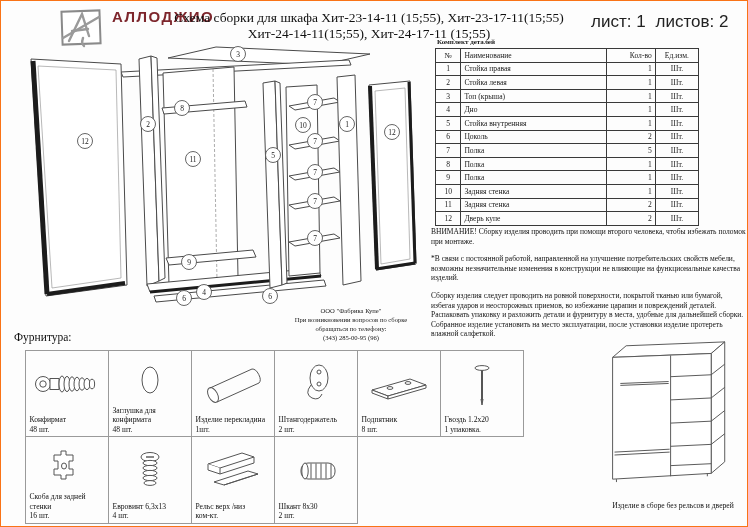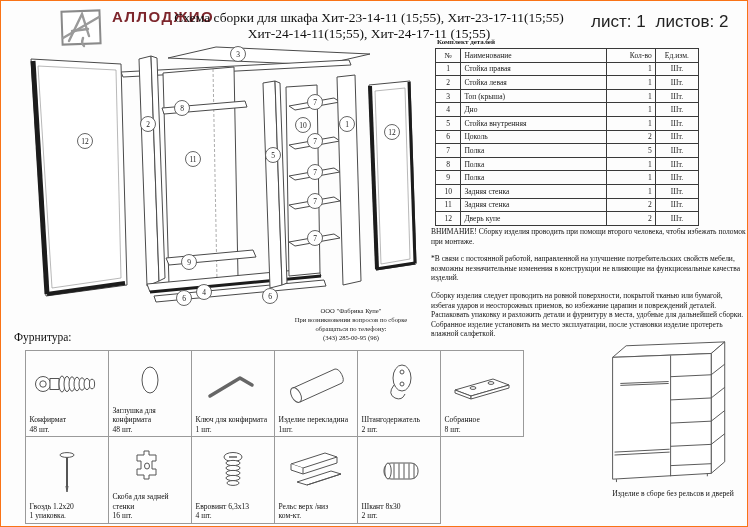--- a/index.html
+++ b/index.html
@@ -28,21 +28,21 @@
   .warning p{margin:0 0 8px;white-space:pre-line;}
   
   .hw-title{position:absolute;left:13px;top:330px;font-size:11.5px;color:#111;}
   .hw-grid{position:absolute;left:24px;top:349px;width:498px;height:173px;display:grid;grid-template-columns:repeat(6,1fr);grid-template-rows:1fr 1fr;}
   .hw-cell{border:1px solid #9a9a9a;margin:-0.5px;display:flex;flex-direction:column;padding:3px 4px 2px;background:#fdfdfd;}
   .hw-icon{flex:1;display:flex;align-items:center;justify-content:center;}
   .hw-label{font-size:7.6px;line-height:1.25;color:#111;}
   .hw-label span{display:block;}
   
   .assembled{position:absolute;left:597px;top:337px;width:150px;text-align:center;}
-  .assembled .cap{font-size:7.6px;margin-top:0;color:#111;}
+  .assembled .cap{font-size:7.6px;margin-top:12px;color:#111;}
   svg text{font-family:"Liberation Serif",serif;}
 </style>
 </head>
 <body>
 
 <div class="page">
 
   <div class="logo">
     <svg width="44" height="40" viewBox="0 0 44 40">
       <rect x="3" y="3" width="38" height="33" fill="#fff" stroke="#8a8a8a" stroke-width="2" transform="rotate(-2 22 19)"></rect>
@@ -300,31 +300,20 @@
         <svg width="66" height="44" viewBox="0 0 66 44">
             <ellipse cx="33" cy="22" rx="8" ry="13" fill="#fff" stroke="#555"></ellipse>
           </svg>
       </div>
       <div class="hw-label">
           <span>Заглушка для конфирмата</span>
           <span>48 шт.</span>
         </div>
     </div>
 
-    <div class="hw-cell">
-      <div class="hw-icon">
-        <svg width="66" height="44" viewBox="0 0 66 44">
-            <polyline points="10,34 40,16 52,23" fill="none" stroke="#666" stroke-width="3.5" stroke-linecap="round" stroke-linejoin="round"></polyline>
-          </svg>
-      </div>
-      <div class="hw-label">
-          <span>Ключ для конфирмата</span>
-          <span>1 шт.</span>
-        </div>
-    </div>
 
 
     <div class="hw-cell">
       <div class="hw-icon">
         <svg width="66" height="46" viewBox="0 0 66 46">
             <g stroke="#555" fill="#fff">
           <ellipse cx="13" cy="34" rx="4.5" ry="8" transform="rotate(-28 13 34)"></ellipse>
           <line x1="10" y1="27" x2="52" y2="8"></line>
               <line x1="17" y1="41" x2="59" y2="22"></line>
           <path d="M52,8 a4.5,8 -28 0,1 7,14" fill="none"></path>
@@ -360,21 +349,21 @@
             <g stroke="#555" fill="#fff">
           <polygon points="6,29 44,18 60,24 22,35"></polygon>
               <polygon points="6,29 6,32 22,38 22,35"></polygon>
               <polygon points="22,35 60,24 60,27 22,38"></polygon>
           <ellipse cx="24" cy="27" rx="3" ry="1.4"></ellipse>
               <ellipse cx="42" cy="22" rx="3" ry="1.4"></ellipse>
         </g>
           </svg>
       </div>
       <div class="hw-label">
-          <span>Собранное</span>
+          <span>Подпятник</span>
           <span>8 шт.</span>
         </div>
     </div>
 
     <div class="hw-cell">
       <div class="hw-icon">
         <svg width="66" height="46" viewBox="0 0 66 46">
             <g stroke="#555" fill="#fff">
           <ellipse cx="33" cy="7" rx="7" ry="2.4"></ellipse>
               <line x1="33" y1="9.5" x2="33" y2="38" stroke-width="2"></line>

